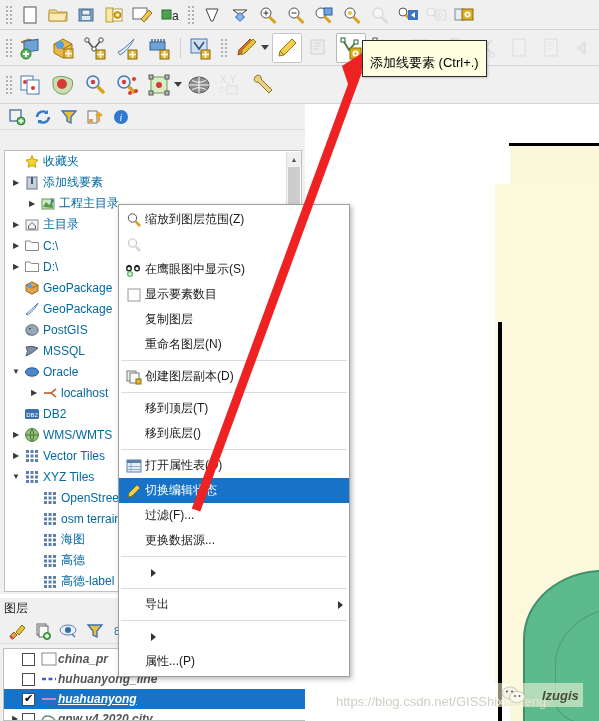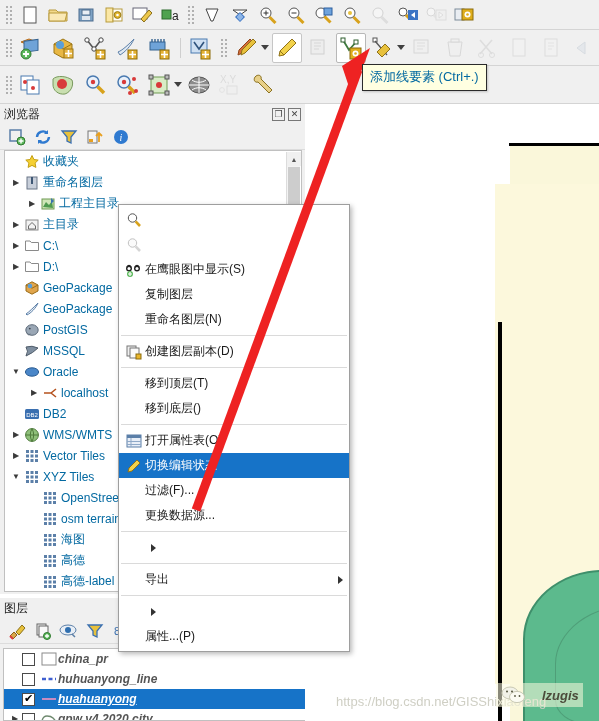--- a/index.html
+++ b/index.html
@@ -163,24 +163,24 @@
   .mi .mlabel { flex: 1; }
   .mi .marrow {
     width: 0; height: 0; margin-left: 6px;
     border-top: 4px solid transparent; border-bottom: 4px solid transparent;
     border-left: 5px solid #333;
   }
   .msep { height: 1px; background: #dadada; margin: 3px 2px; }
 
   
   #tooltip {
-    position: absolute; left: 362px; top: 64px;
+    position: absolute; left: 362px; top: 40px;
     background: #ffffe1; border: 1px solid #2b2b2b;
-    padding: 3px 7px 4px 7px;
-    font-size: 13px; color: #0369a1; white-space: nowrap;
+    padding: 13px 7px 4px 7px;
+    font-size: 13px; color: #000000; white-space: nowrap;
     z-index: 60;
     box-shadow: 1px 1px 2px rgba(0,0,0,0.2);
   }
 
   
   #arrow { position: absolute; left: 0; top: 0; width: 599px; height: 721px; pointer-events: none; z-index: 50; }
 
   
   #map-canvas {
     position: absolute; left: 305px; top: 104px;
@@ -533,25 +533,20 @@
         </svg>
     </div>
     <div class="tbtn">
       <svg width="26" height="24" viewBox="0 0 26 24">
           <path d="M4 4 C2 7 4 10 7 9 L18 20 L21 17 L10 6 C11 3 8 1 5 3z" fill="#e8d089" stroke="#8c7322"></path>
         </svg>
     </div>
   </div>
 
   <div id="browser-panel">
-    <div class="panel-title">
-      <span class="ttl">浏览器</span>
-      <span class="panel-btn">❐</span>
-      <span class="panel-btn">✕</span>
-    </div>
     <div class="panel-tools">
       <div class="tbtn">
         <svg width="18" height="18" viewBox="0 0 18 18">
             <rect x="2" y="2" width="11" height="11" fill="none" stroke="#5b7fa8" stroke-width="1.5"></rect>
             <circle cx="13" cy="13" r="4" fill="#5cb85c" stroke="#2f7a2f"></circle>
             <path d="M13 10.5v5M10.5 13h5" stroke="#fff" stroke-width="1.4"></path>
           </svg>
       </div>
       <div class="tbtn">
         <svg width="18" height="18" viewBox="0 0 18 18">
@@ -592,21 +587,21 @@
             <span class="tlabel">收藏夹</span>
           </div>
           <div class="trow" style="padding-left: 4px;">
             <span class="twist closed"></span>
             <span class="ticon">
               <svg width="16" height="16" viewBox="0 0 16 16">
                 <rect x="3" y="2" width="10" height="12" fill="#c8cfda" stroke="#6b7788"></rect>
                 <rect x="7" y="2" width="2" height="7" fill="#3f5875"></rect>
               </svg>
             </span>
-            <span class="tlabel">重命名图层</span>
+            <span class="tlabel">添加线要素</span>
           </div>
           <div class="trow" style="padding-left: 20px;">
             <span class="twist closed"></span>
             <span class="ticon">
               <svg width="16" height="16" viewBox="0 0 16 16">
                 <rect x="2" y="3" width="12" height="10" fill="#cfe6b8" stroke="#6f9a52"></rect>
                 <path d="M3 11 L6 6 L9 9 L12 5 L13 12z" fill="#4f9a4f"></path>
                 <path d="M11 2 L14 5 L11 8z" fill="#3a73b0"></path>
               </svg>
             </span>
@@ -955,40 +950,49 @@
 
   <div id="ctx-menu">
     <div id="ctx-items">
         <div class="mi">
           <span class="micon">
             <svg width="16" height="16" viewBox="0 0 16 16">
               <circle cx="6.5" cy="6" r="4.2" fill="#fff" stroke="#555"></circle>
               <path d="M9.6 9.4 L14 14" stroke="#d8a21c" stroke-width="2.6"></path>
             </svg>
           </span>
+          <span class="mlabel">缩放到图层范围(Z)</span>
         </div>
         <div class="mi dis">
           <span class="micon">
             <svg width="16" height="16" viewBox="0 0 16 16">
               <circle cx="6.5" cy="6" r="4.2" fill="#fafafa" stroke="#c2c2c2"></circle>
               <path d="M9.6 9.4 L14 14" stroke="#d5d5d5" stroke-width="2.6"></path>
             </svg>
           </span>
         </div>
         <div class="mi">
           <span class="micon">
             <svg width="18" height="16" viewBox="0 0 18 16">
               <path d="M2 5 q2-3 4 0 M10 5 q2-3 4 0" fill="none" stroke="#222" stroke-width="1.5"></path>
               <circle cx="4" cy="6.5" r="2.3" fill="none" stroke="#222" stroke-width="1.4"></circle>
               <circle cx="12" cy="6.5" r="2.3" fill="none" stroke="#222" stroke-width="1.4"></circle>
               <circle cx="5" cy="12" r="3" fill="#5cb85c"></circle>
               <path d="M5 10v4M3 12h4" stroke="#fff" stroke-width="1.2"></path>
             </svg>
           </span>
           <span class="mlabel">在鹰眼图中显示(S)</span>
+        </div>
+        <div class="mi">
+          <span class="micon">
+            <svg width="16" height="16" viewBox="0 0 16 16">
+              <rect x="2" y="2" width="12" height="12" fill="#fff" stroke="#9a9a9a"></rect>
+            </svg>
+          </span>
+          <span class="mlabel">显示要素数目</span>
         </div>
         <div class="mi">
           <span class="micon"></span>
           <span class="mlabel">复制图层</span>
         </div>
         <div class="mi">
           <span class="micon"></span>
           <span class="mlabel">重命名图层(N)</span>
         </div>
         <div class="msep"></div>

